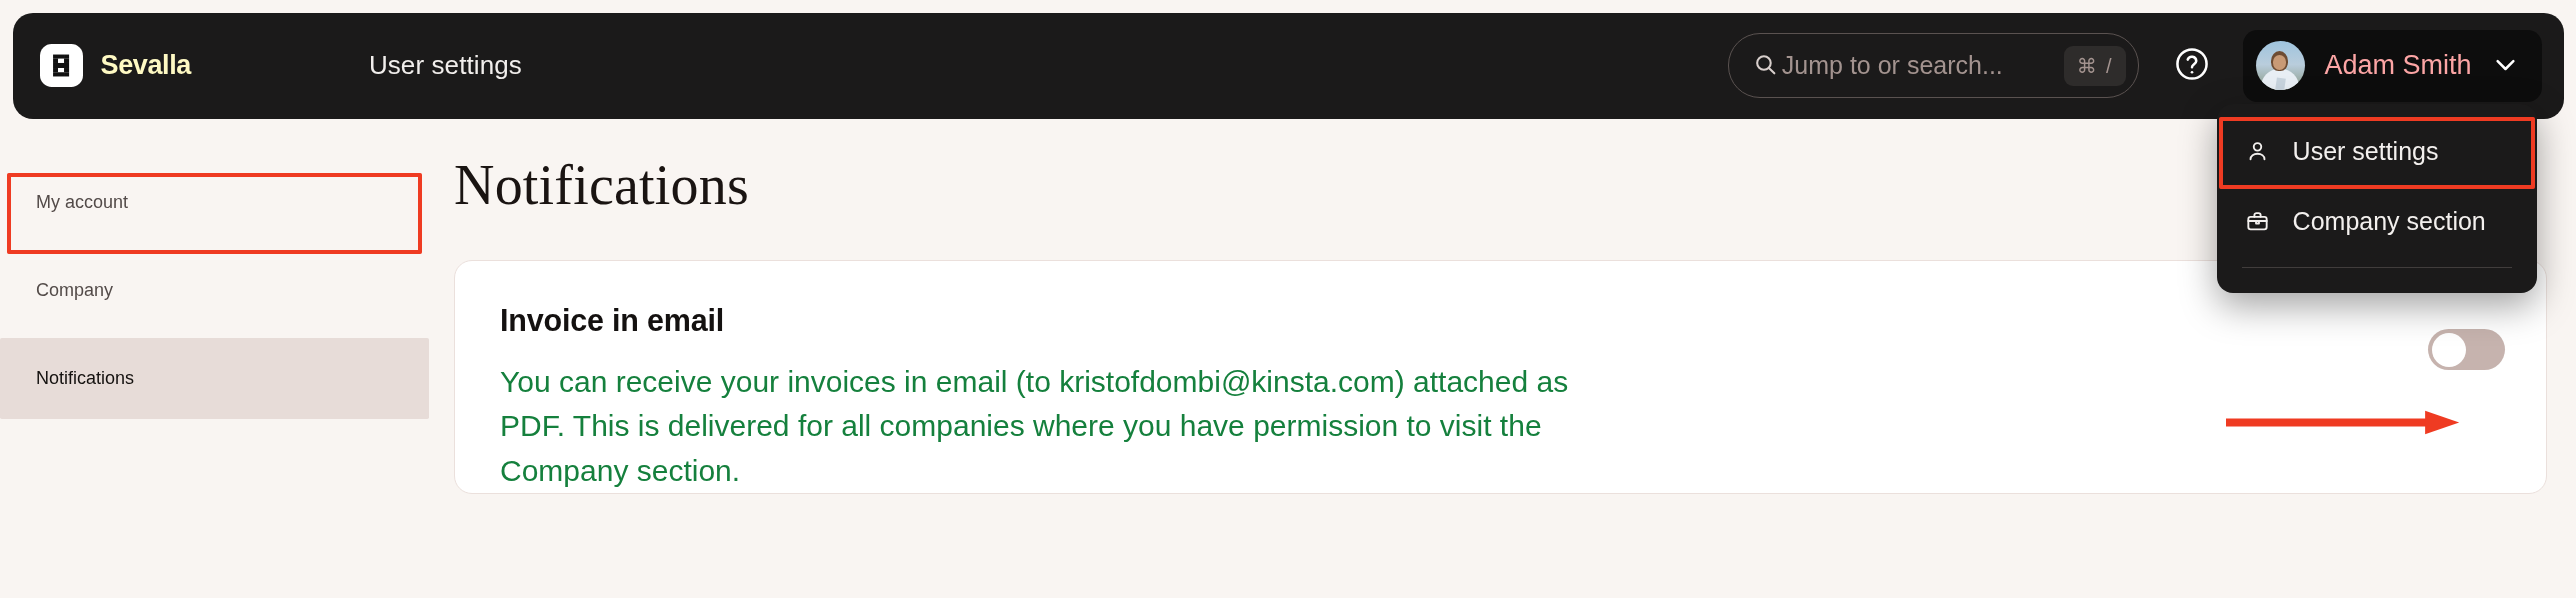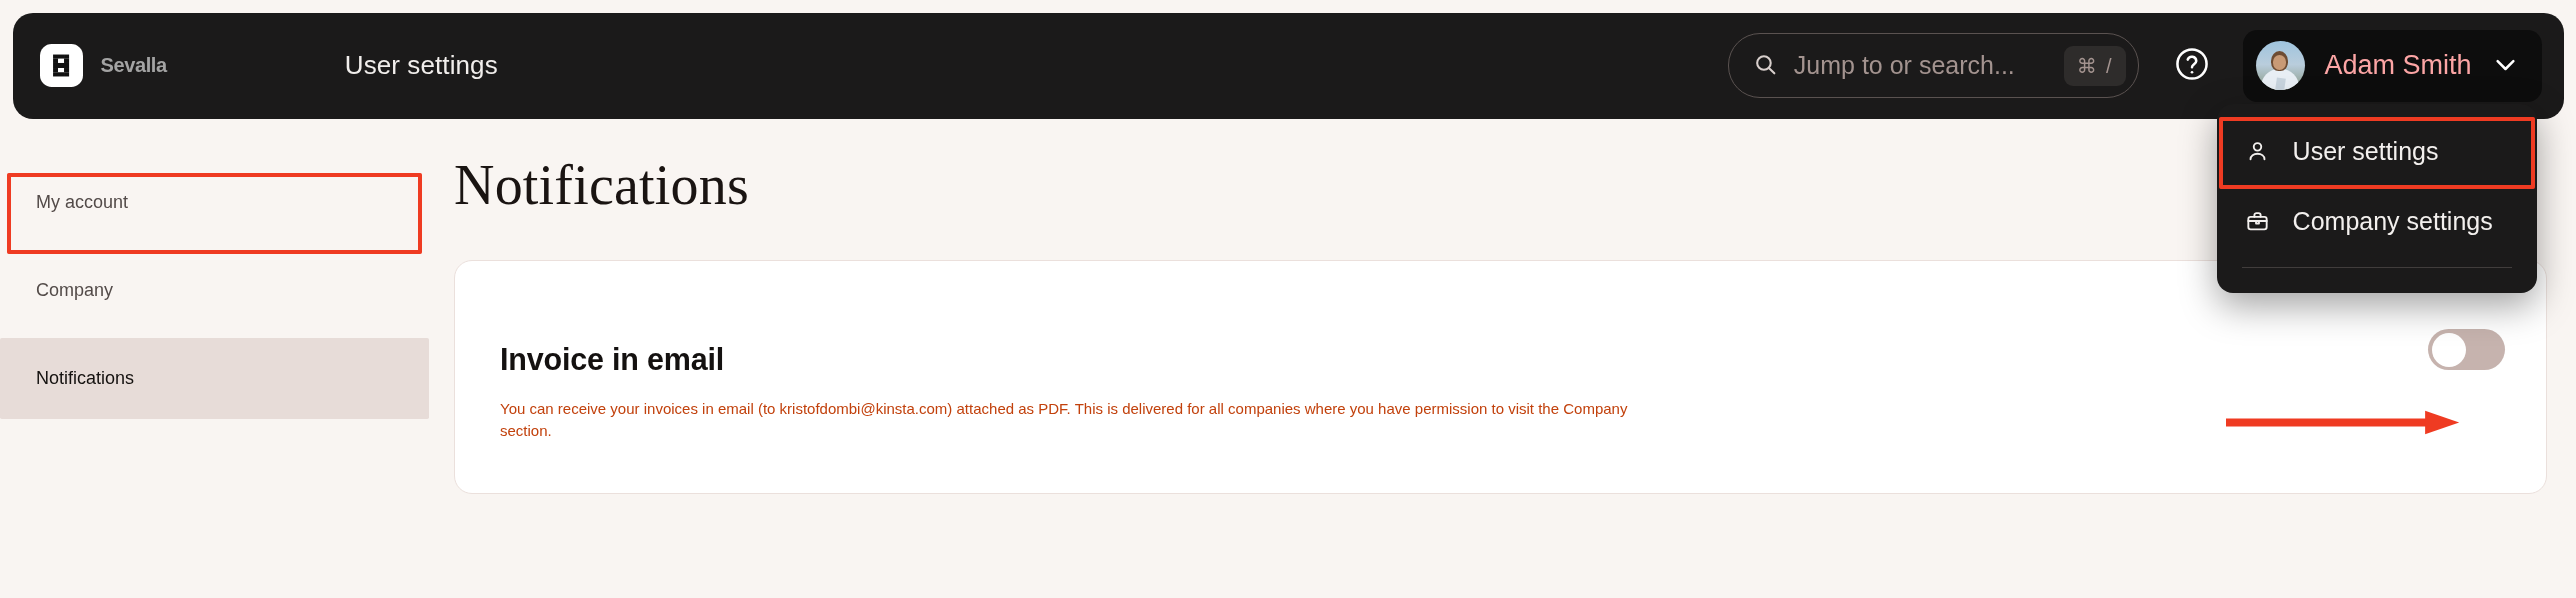--- a/index.html
+++ b/index.html
@@ -42,22 +42,22 @@
     width: 43px;
     height: 43px;
     background: #ffffff;
     border-radius: 11.7px;
     display: flex;
     align-items: center;
     justify-content: center;
   }
 
   .brand-name {
-    color: #a3a3a3;
-    font-size: 20px;
+    color: #fef9c3;
+    font-size: 27px;
     font-weight: 700;
     letter-spacing: -0.4px;
   }
 
   .page-nav-title {
     color: #f1eeec;
     font-size: 26px;
     font-weight: 400;
     margin-left: 178px;
     letter-spacing: 0.1px;
@@ -72,21 +72,21 @@
   }
 
   .search-box {
     width: 411px;
     height: 65px;
     border: 0.9px solid #5a5250;
     border-radius: 32px;
     display: flex;
     align-items: center;
     padding: 0 12.6px 0 23.4px;
-    gap: 16px;
+    gap: 4px;
     background: transparent;
   }
 
   .search-icon { flex: 0 0 auto; display:block; }
 
   .search-placeholder {
     color: #a3938f;
     font-size: 25px;
     flex: 1 1 auto;
     white-space: nowrap;
@@ -275,39 +275,39 @@
     line-height: 1;
     margin-bottom: 47px;
   }
 
   .card {
     background: #ffffff;
     border: 0.9px solid #ebe0dc;
     border-radius: 18px;
     height: 234px;
     display: flex;
-    align-items: center;
+    align-items: flex-end;
     padding: 30px 50px 0 45px;
     width: 2093px;
     position: relative;
   }
 
   .card-text { flex: 1 1 auto; }
 
   .card-title {
     font-size: 30.5px;
     font-weight: 700;
     color: #141110;
     letter-spacing: -0.2px;
     margin-bottom: 21.6px;
   }
 
   .card-desc {
-    font-size: 15px;
-    color: #c2410c;
+    font-size: 30px;
+    color: #15803d;
     line-height: 1.48;
     max-width: 1132px;
   }
 
   .toggle {
     position: absolute;
     right: 41px;
     top: 68px;
     width: 77px;
     height: 41px;
@@ -417,21 +417,21 @@
 
   <div class="menu-item">
     <span class="mi-icon">
       <svg width="25" height="25" viewBox="0 0 24 24" fill="none" stroke="#f3f0ee" stroke-width="1.8" stroke-linecap="round" stroke-linejoin="round">
         <rect x="3.2" y="7.5" width="17.6" height="12" rx="2.2"></rect>
         <path d="M9 7.5V6a2 2 0 0 1 2-2h2a2 2 0 0 1 2 2v1.5"></path>
         <path d="M3.2 11.5h17.6"></path>
         <path d="M10.6 11.5h2.8v2.4h-2.8z" fill="#1b1a1a"></path>
       </svg>
     </span>
-    <span>Company settings</span>
+    <span>Company section</span>
   </div>
 
   <div class="menu-divider"></div>
 
 
   <div class="menu-highlight"></div>
 </div>
 
 <div class="sidebar">
   <div class="side-item spaced">

